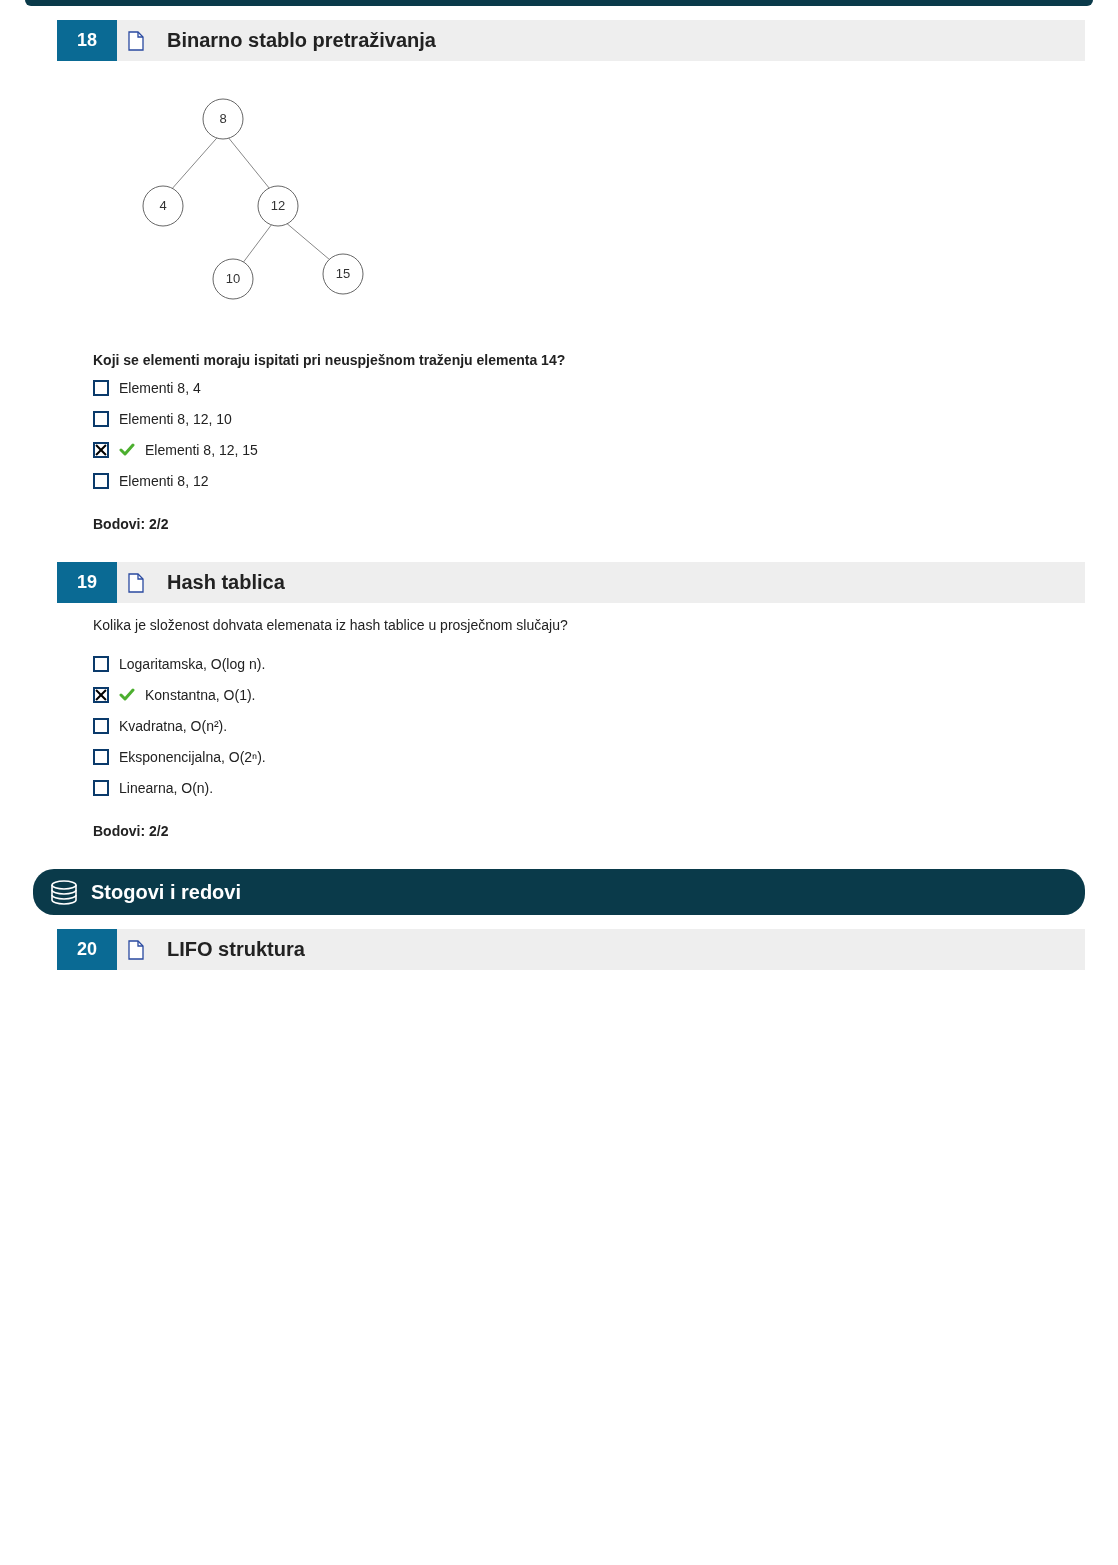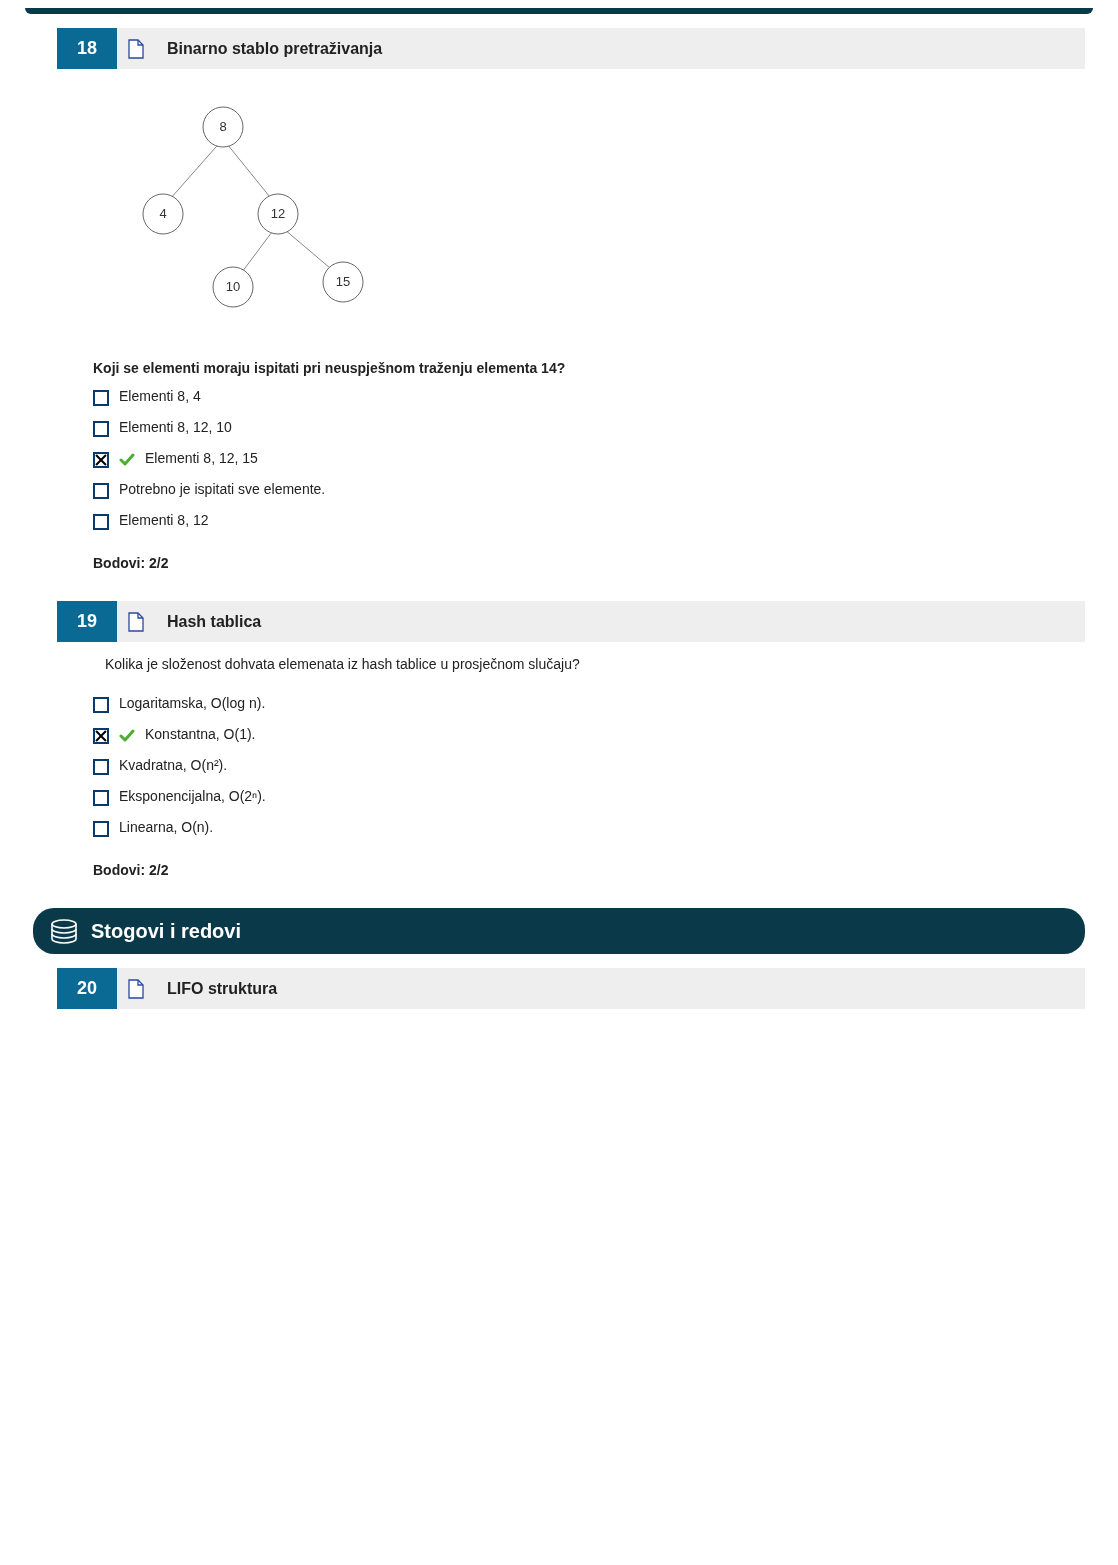--- a/index.html
+++ b/index.html
@@ -6,21 +6,21 @@
     margin: 0;
     padding: 0;
     font-family: Arial, Helvetica, sans-serif;
     font-size: 14px;
     background: #fff;
     color: #222;
   }
   .page {
     width: 1092px;
     margin: 0 auto;
-    padding: 8px 20px 40px;
+    padding: 0 20px 40px;
     box-sizing: border-box;
   }
   .top-bar {
     background: #0a3a4a;
     height: 6px;
     border-radius: 0 0 14px 14px;
     margin: 0 -8px 14px;
   }
   .section-header {
     background: #0a3a4a;
@@ -54,34 +54,34 @@
     display: flex;
     align-items: center;
     padding: 0 10px;
   }
   .q-title {
     display: flex;
     align-items: center;
     padding: 0 12px;
     font-weight: bold;
     color: #222;
-    font-size: 16px;
+    font-size: 20px;
   }
   .q-body {
     margin-left: 60px;
     margin-bottom: 30px;
   }
   .q-stem {
-    margin: 10px 12px 18px;
+    margin: 10px 0 18px;
     line-height: 1.5;
   }
   .options { }
   .opt-row {
     display: flex;
-    align-items: center;
+    align-items: flex-start;
     gap: 10px;
     margin: 10px 0;
   }
   .opt-box {
     width: 16px; height: 16px;
     border: 2px solid #0a3a6b;
     box-sizing: border-box;
     flex: 0 0 auto;
     margin-top: 2px;
     position: relative;
@@ -177,24 +177,20 @@
       </div>
       <div class="opt-row">
         <div class="opt-box checked"></div>
         <svg class="tick" viewBox="0 0 16 16">
           <path d="M2 8 l4 4 l8 -9" fill="none" stroke="#4caf2f" stroke-width="3" stroke-linecap="round" stroke-linejoin="round"></path>
         </svg>
         <div class="opt-text">Elementi 8, 12, 15</div>
       </div>
       <div class="opt-row">
         <div class="opt-box"></div>
-        <div class="opt-text">Potrebno je ispitati sve elemente.</div>
-      </div>
-      <div class="opt-row">
-        <div class="opt-box"></div>
         <div class="opt-text">Elementi 8, 12</div>
       </div>
     </div>
 
     <div class="points">Bodovi: 2/2</div>
   </div>
 
   <div class="q-bar">
     <div class="q-num">19</div>
     <div class="q-doc">

